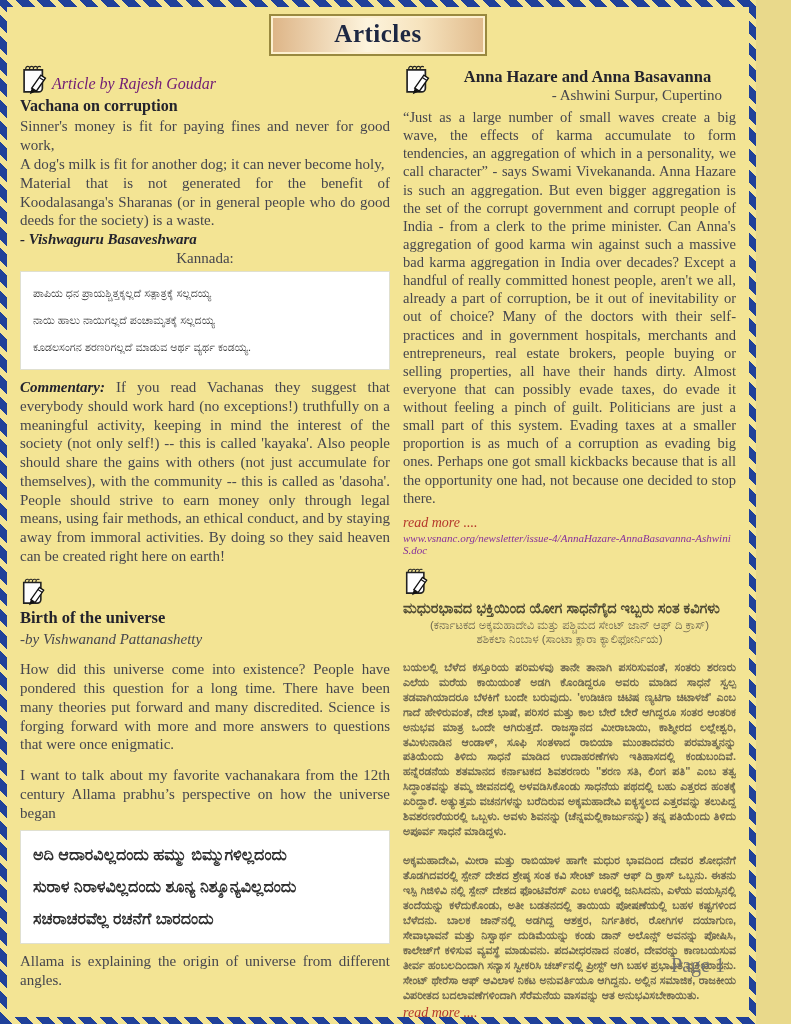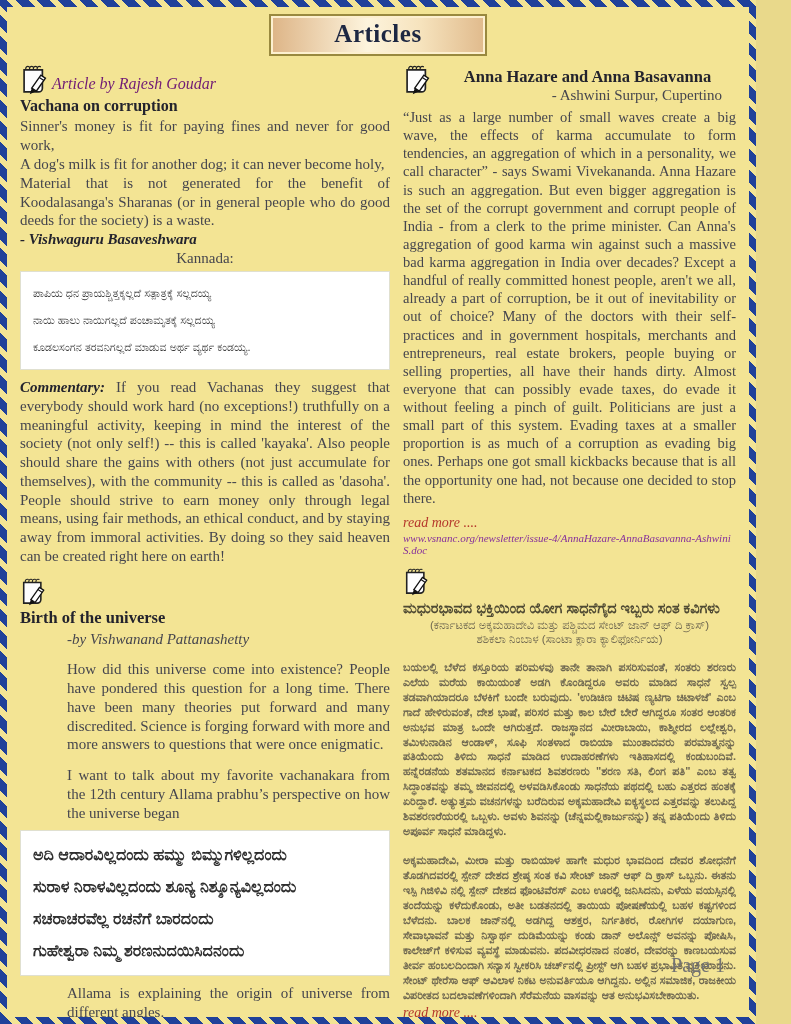--- a/index.html
+++ b/index.html
@@ -9,21 +9,21 @@
         border:7px dashed #20419a;
         border-image:repeating-linear-gradient(45deg,#20419a 0 9px,rgba(32,65,154,0) 9px 15px) 7;
         padding:4px 13px 6px 13px;}
   .title-box{width:214px;margin:3px auto 5px auto;text-align:center;padding:4px 0 6px 0;
         background:linear-gradient(90deg,#ddb486 0%,#fdf4dd 45%,#f6e3bd 70%,#e0ba8c 100%);
         border:2px solid #99893f;box-shadow:inset 0 0 0 2px #fdf0cf;}
   .title-box .t{font-weight:bold;font-size:25px;color:#1d2742;letter-spacing:0.5px;}
   .cols{display:flex;gap:13px;align-items:flex-start;}
   .col-left{flex:0 0 370px;width:370px;min-width:0;}
   .col-right{flex:1;min-width:0;}
-  .en{font-size:15px;line-height:1.25;color:#46464e;margin-left:47px;}
+  .en{font-size:15px;line-height:1.25;color:#46464e;}
   .just{text-align:justify;}
   .ital{font-style:italic;}
   .byline-row{display:flex;align-items:flex-end;gap:4px;margin:2px 0 2px 0;}
   .byline-row .txt{font-style:italic;font-size:16px;color:#701a75;padding-bottom:2px;}
   .h-art{font-weight:bold;font-size:16px;color:#23232d;margin:0 0 2px 0;}
   .poem div{text-align:justify;font-size:15px;line-height:1.26;color:#46464e;}
   .sig{font-weight:bold;font-style:italic;font-size:15px;color:#23232d;margin:1px 0 2px 0;}
   .kn-label{text-align:center;font-size:15px;color:#46464e;margin:2px 0 4px 0;}
   .white-box{background:#ffffff;border:1px solid #e0e0d0;padding:8px 12px;margin:2px 0 8px 0;}
   .white-box.b1 div{font-family:"Liberation Sans",sans-serif;font-size:11px;line-height:2.45;color:#3d3d3d;white-space:nowrap;overflow:hidden;}
@@ -81,21 +81,21 @@
           <div>Material that is not generated for the benefit of Koodalasanga's Sharanas (or in general people who do good deeds for the society) is a waste.</div>
         </div>
 
       <div class="sig">- Vishwaguru Basaveshwara</div>
       <div class="kn-label">Kannada:</div>
 
       <div class="white-box b1">
 
       <div>ಪಾಪಿಯ ಧನ ಪ್ರಾಯಶ್ಚಿತ್ತಕ್ಕಲ್ಲದೆ ಸತ್ಪಾತ್ರಕ್ಕೆ ಸಲ್ಲದಯ್ಯ</div>
           <div>ನಾಯಿ ಹಾಲು ನಾಯಿಗಲ್ಲದೆ ಪಂಚಾಮೃತಕ್ಕೆ ಸಲ್ಲದಯ್ಯ</div>
-          <div>ಕೂಡಲಸಂಗನ ತರವನಿಗಲ್ಲದೆ ಮಾಡುವ ಅರ್ಥ ವ್ಯರ್ಥ ಕಂಡಯ್ಯ.</div>
+          <div>ಕೂಡಲಸಂಗನ ಶರಣರಿಗಲ್ಲದೆ ಮಾಡುವ ಅರ್ಥ ವ್ಯರ್ಥ ಕಂಡಯ್ಯ.</div>
         </div>
 
       <div class="en just commentary">
         <span class="lead">Commentary:</span>
         <span>If you read Vachanas they suggest that everybody should work hard (no exceptions!) truthfully on a meaningful activity, keeping in mind the interest of the society (not only self!) -- this is called 'kayaka'. Also people should share the gains with others (not just accumulate for themselves), with the community -- this is called as 'dasoha'. People should strive to earn money only through legal means, using fair methods, an ethical conduct, and by staying away from immoral activities. By doing so they said heaven can be created right here on earth!</span>
       </div>
 
       <div class="icon-gap">
         <svg class="pencil-svg" width="26" height="30" viewBox="0 0 36 42">
           <path d="M7 9 q0 -6 5 -4 M12 9 q0 -6 5 -4 M17 9 q0 -6 5 -4 M22 9 q0 -6 5 -4" stroke="#222" fill="none" stroke-width="1.6"></path>
@@ -110,21 +110,20 @@
       <div class="en ital mb12">-by Vishwanand Pattanashetty</div>
 
       <div class="en just mb12">How did this universe come into existence? People have pondered this question for a long time. There have been many theories put forward and many discredited. Science is forging forward with more and more answers to questions that were once enigmatic.</div>
       <div class="en just mb8">I want to talk about my favorite vachanakara from the 12th century Allama prabhu’s perspective on how the universe began</div>
 
       <div class="white-box b2">
 
       <div>ಅದಿ ಆದಾರವಿಲ್ಲದಂದು ಹಮ್ಮು ಬಿಮ್ಮುಗಳಿಲ್ಲದಂದು</div>
           <div>ಸುರಾಳ ನಿರಾಳವಿಲ್ಲದಂದು ಶೂನ್ಯ ನಿಶ್ಶೂನ್ಯವಿಲ್ಲದಂದು</div>
           <div>ಸಚರಾಚರವೆಲ್ಲ ರಚನೆಗೆ ಬಾರದಂದು</div>
-          <div>ಗುಹೇಶ್ವರಾ ನಿಮ್ಮ ಶರಣನುದಯಿಸಿದನಂದು</div>
         </div>
 
       <div class="en just">Allama is explaining the origin of universe from different angles.</div>
 
     </div>
 
     <div class="col-right">
 
       <div class="r-head">
         <span>

